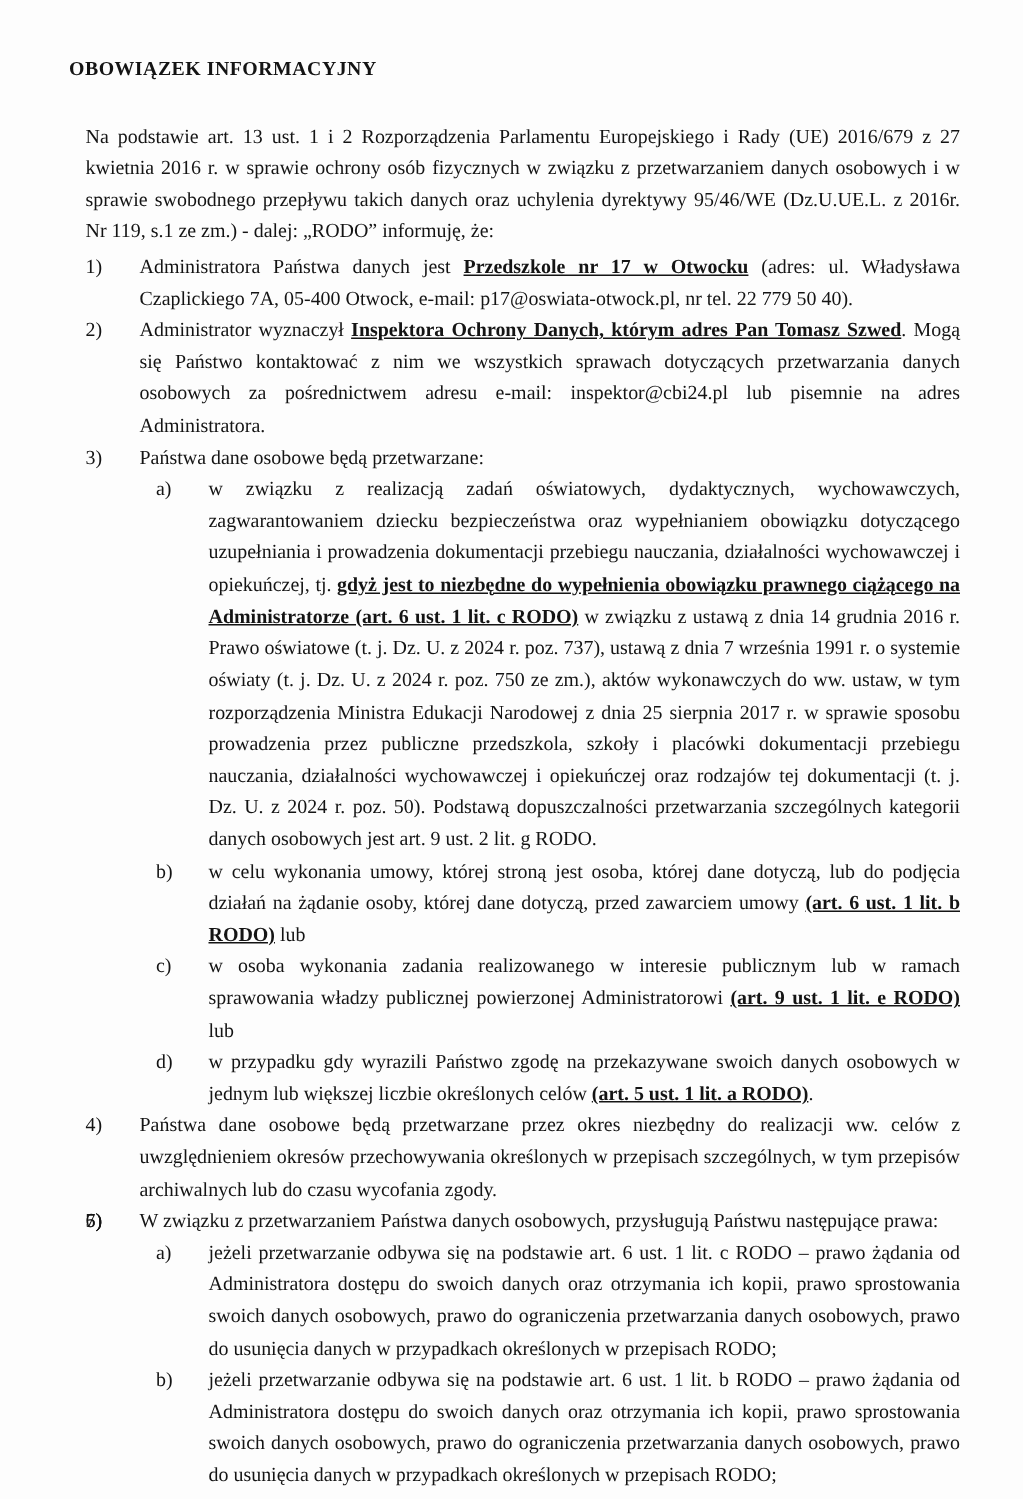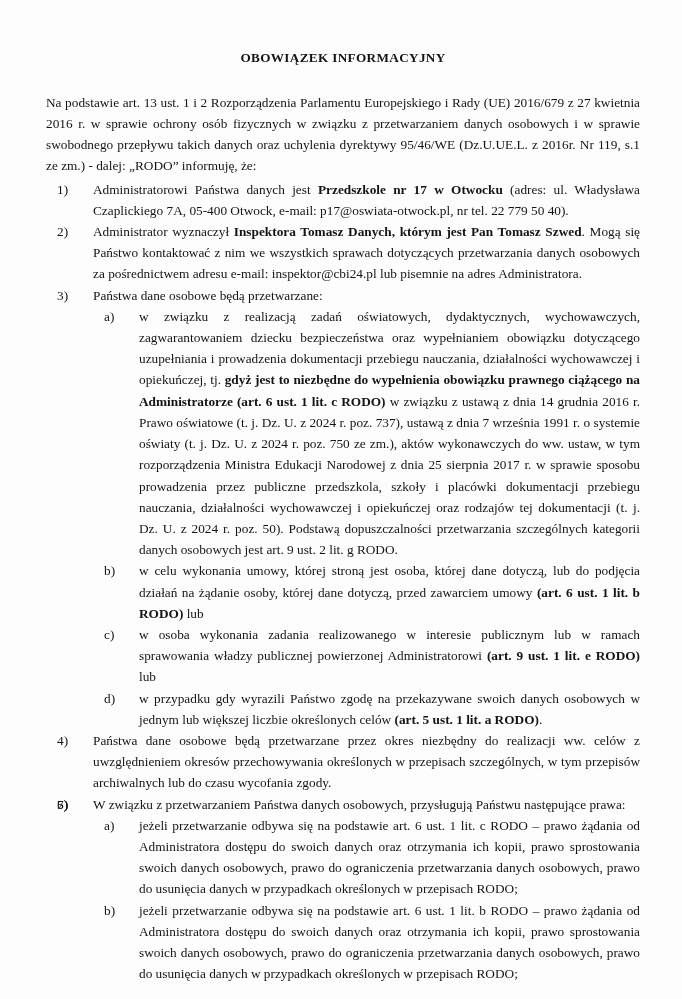--- a/index.html
+++ b/index.html
@@ -17,29 +17,29 @@
     -webkit-font-smoothing: antialiased;
   }
   .page {
     position: relative;
     width: 682px;
     height: 999px;
     box-sizing: border-box;
     padding: 28px 42px 0 46px;
   }
   .doc-title {
-    text-align: center;
+    text-align: left;
     font-weight: bold;
     font-size: 13.2px;
     letter-spacing: 0.35px;
-    margin: 22px 0 0 0;
+    margin: 10px 0 0 0;
     line-height: 1.2;
   }
   .intro {
-    margin: 26px 0 0 0;
+    margin: 26px 0 0 11px;
     font-size: 13.3px;
     line-height: 21.2px;
     text-align: justify;
     text-justify: inter-word;
     hyphens: none;
   }
   ol.lvl1 {
     list-style: none;
     margin: 2px 0 0 0;
     padding: 0;
@@ -82,42 +82,43 @@
     text-align: left;
     font-size: 13.3px;
     line-height: 21.2px;
   }
   .body-text {
     display: block;
     font-family: Liberation Serif, serif;
   }
   b, .b {
     font-weight: bold;
+    text-decoration: underline;
   }
   p { margin: 0; }
 </style>
 </head>
 <body>
 
 <div class="page">
 
   <h1 class="doc-title">OBOWIĄZEK INFORMACYJNY</h1>
 
   <p class="intro">Na podstawie art. 13 ust. 1 i 2 Rozporządzenia Parlamentu Europejskiego i Rady (UE) 2016/679 z 27 kwietnia 2016 r. w sprawie ochrony osób fizycznych w związku z przetwarzaniem danych osobowych i w sprawie swobodnego przepływu takich danych oraz uchylenia dyrektywy 95/46/WE (Dz.U.UE.L. z 2016r. Nr 119, s.1 ze zm.) - dalej: „RODO” informuję, że:</p>
 
   <ol class="lvl1">
 
     <li>
       <span class="marker">1)</span>
-      <span>Administratorowi Państwa danych jest </span><b>Przedszkole nr 17 w Otwocku</b><span> (adres: ul. Władysława Czaplickiego 7A, 05-400 Otwock, e-mail: p17@oswiata-otwock.pl, nr tel. 22 779 50 40).</span>
+      <span>Administratora Państwa danych jest </span><b>Przedszkole nr 17 w Otwocku</b><span> (adres: ul. Władysława Czaplickiego 7A, 05-400 Otwock, e-mail: p17@oswiata-otwock.pl, nr tel. 22 779 50 40).</span>
     </li>
 
     <li>
       <span class="marker">2)</span>
-      <span>Administrator wyznaczył </span><b>Inspektora Tomasz Danych, którym jest Pan Tomasz Szwed</b><span>. Mogą się Państwo kontaktować z nim we wszystkich sprawach dotyczących przetwarzania danych osobowych za pośrednictwem adresu e-mail: inspektor@cbi24.pl lub pisemnie na adres Administratora.</span>
+      <span>Administrator wyznaczył </span><b>Inspektora Ochrony Danych, którym adres Pan Tomasz Szwed</b><span>. Mogą się Państwo kontaktować z nim we wszystkich sprawach dotyczących przetwarzania danych osobowych za pośrednictwem adresu e-mail: inspektor@cbi24.pl lub pisemnie na adres Administratora.</span>
     </li>
 
     <li>
       <span class="marker">3)</span>
       <span class="body-text">Państwa dane osobowe będą przetwarzane:</span>
 
       <ol class="lvl2">
         <li>
           <span class="marker">a)</span>
           <span>w związku z realizacją zadań oświatowych, dydaktycznych, wychowawczych, zagwarantowaniem dziecku bezpieczeństwa oraz wypełnianiem obowiązku dotyczącego uzupełniania i prowadzenia dokumentacji przebiegu nauczania, działalności wychowawczej i opiekuńczej, tj. </span><b>gdyż jest to niezbędne do wypełnienia obowiązku prawnego ciążącego na Administratorze (art. 6 ust. 1 lit. c RODO)</b><span> w związku z ustawą z dnia 14 grudnia 2016 r. Prawo oświatowe (t. j. Dz. U. z 2024 r. poz. 737), ustawą z dnia 7 września 1991 r. o systemie oświaty (t. j. Dz. U. z 2024 r. poz. 750 ze zm.), aktów wykonawczych do ww. ustaw, w tym rozporządzenia Ministra Edukacji Narodowej z dnia 25 sierpnia 2017 r. w sprawie sposobu prowadzenia przez publiczne przedszkola, szkoły i placówki dokumentacji przebiegu nauczania, działalności wychowawczej i opiekuńczej oraz rodzajów tej dokumentacji (t. j. Dz. U. z 2024 r. poz. 50). Podstawą dopuszczalności przetwarzania szczególnych kategorii danych osobowych jest art. 9 ust. 2 lit. g RODO.</span>

